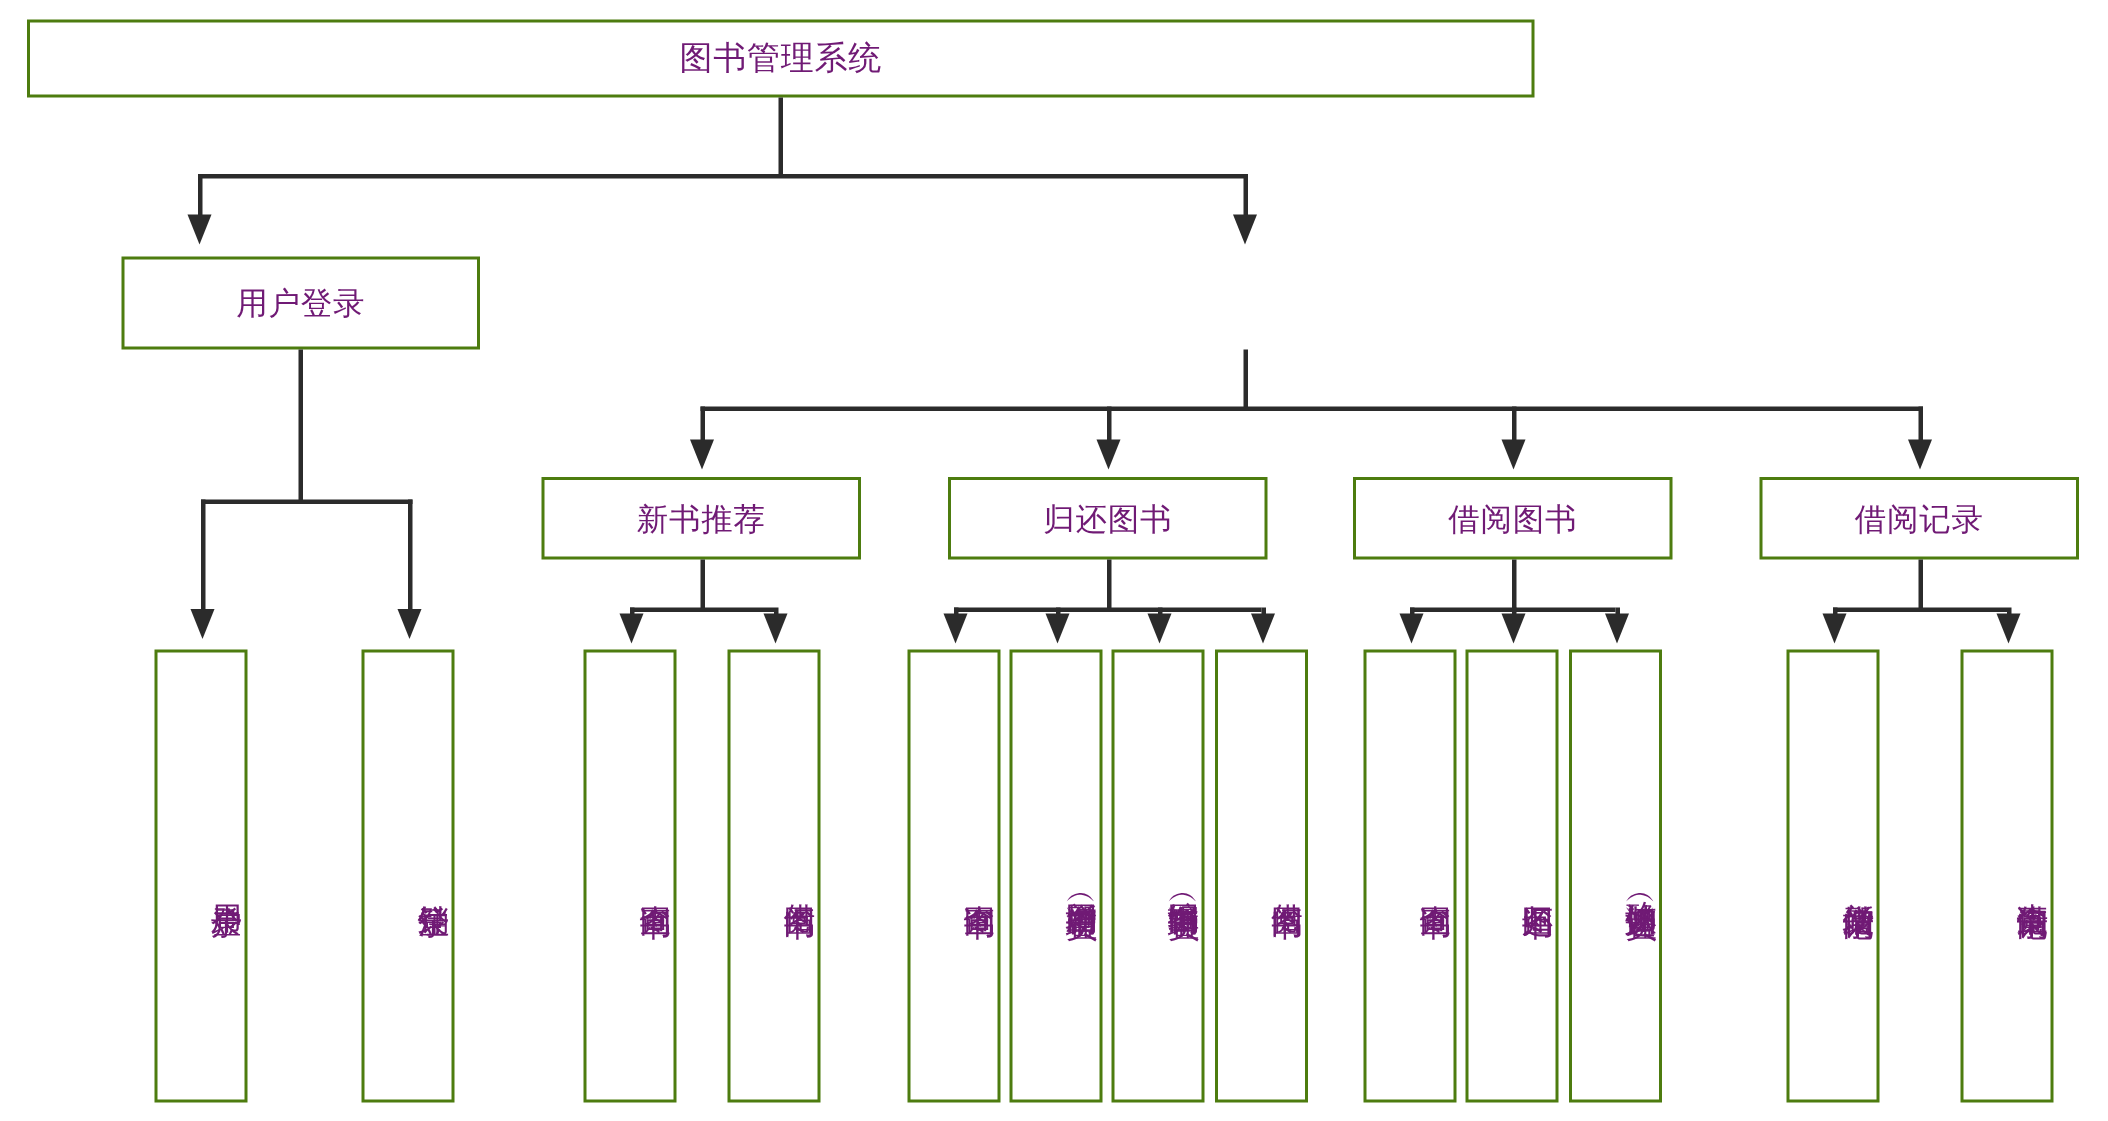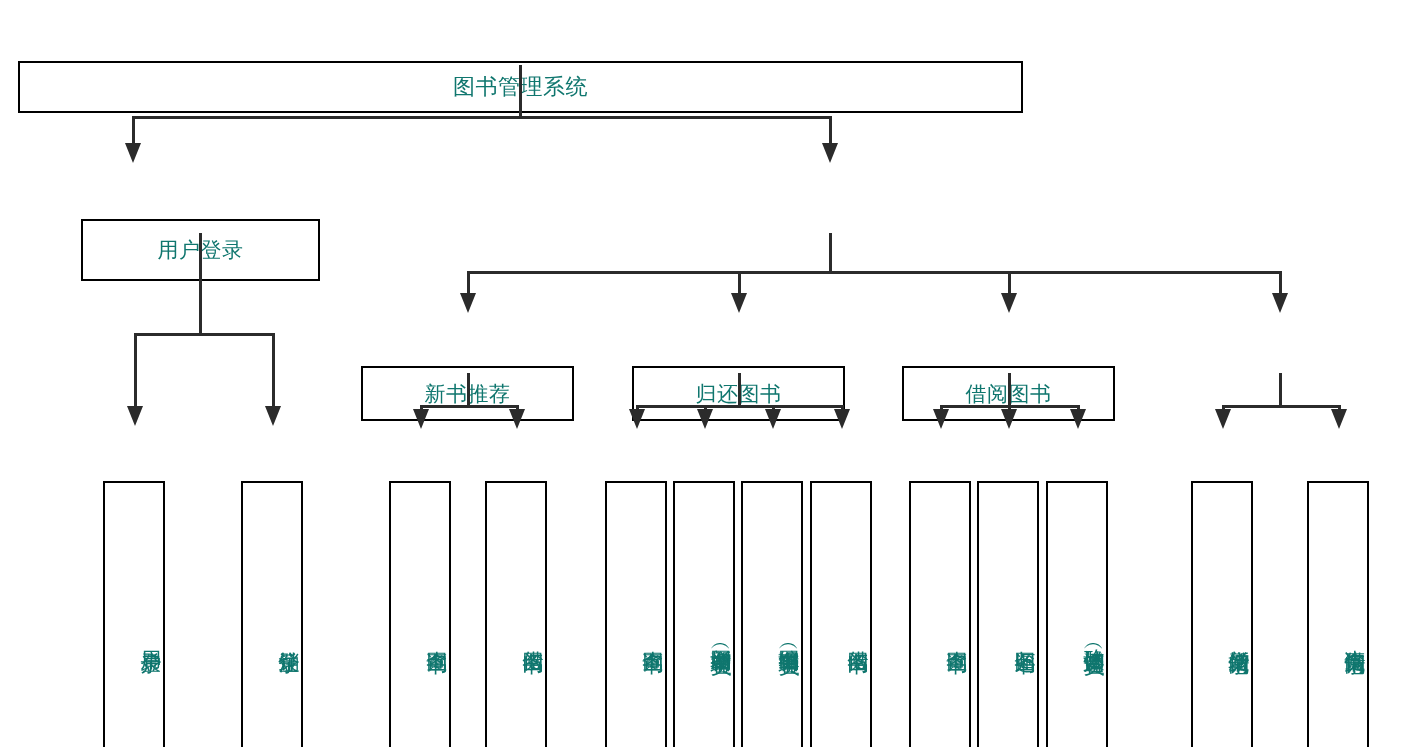--- a/index.html
+++ b/index.html
@@ -14,26 +14,25 @@
     position: relative;
     width: 1405px;
     height: 747px;
     background: #ffffff;
     overflow: hidden;
   }
   .node {
     position: absolute;
     box-sizing: border-box;
     background: #ffffff;
-    border: 2px solid #000000;
+    border: 2px solid #4d7c0f;
     display: flex;
     align-items: center;
     justify-content: center;
-    color: #0f766e;
-    margin-top: 48px;
+    color: #701a75;
   }
   .node-h {
     font-size: 21px;
     letter-spacing: 0.5px;
     white-space: nowrap;
   }
   .node-root {
     font-size: 22px;
   }
   .node-v {
@@ -121,20 +120,23 @@
 
   <div class="node node-h" style="left:361px; top:318px; width:213px; height:55px;justify-content:center;">
     <span>新书推荐</span>
   </div>
   <div class="node node-h" style="left:632px; top:318px; width:213px; height:55px;">
     <span>归还图书</span>
   </div>
   <div class="node node-h" style="left:902px; top:318px; width:213px; height:55px;">
     <span>借阅图书</span>
   </div>
+  <div class="node node-h" style="left:1173px; top:318px; width:213px; height:55px;">
+    <span>借阅记录</span>
+  </div>
 
   <div class="edge edge-v" style="left:467px; top:373px; height:34px;"></div>
   <div class="edge edge-h" style="left:420px; top:405px; width:96px; height:3px;"></div>
   <div class="edge edge-v" style="left:420px; top:405px; height:6px;"></div>
   <div class="arrow" style="left:413px; top:409px;"></div>
   <div class="edge edge-v" style="left:516px; top:405px; height:6px;"></div>
   <div class="arrow" style="left:509px; top:409px;"></div>
 
   <div class="node node-v" style="left:389px; top:433px; width:62px; height:302px;">
     <span>查询图书</span>

